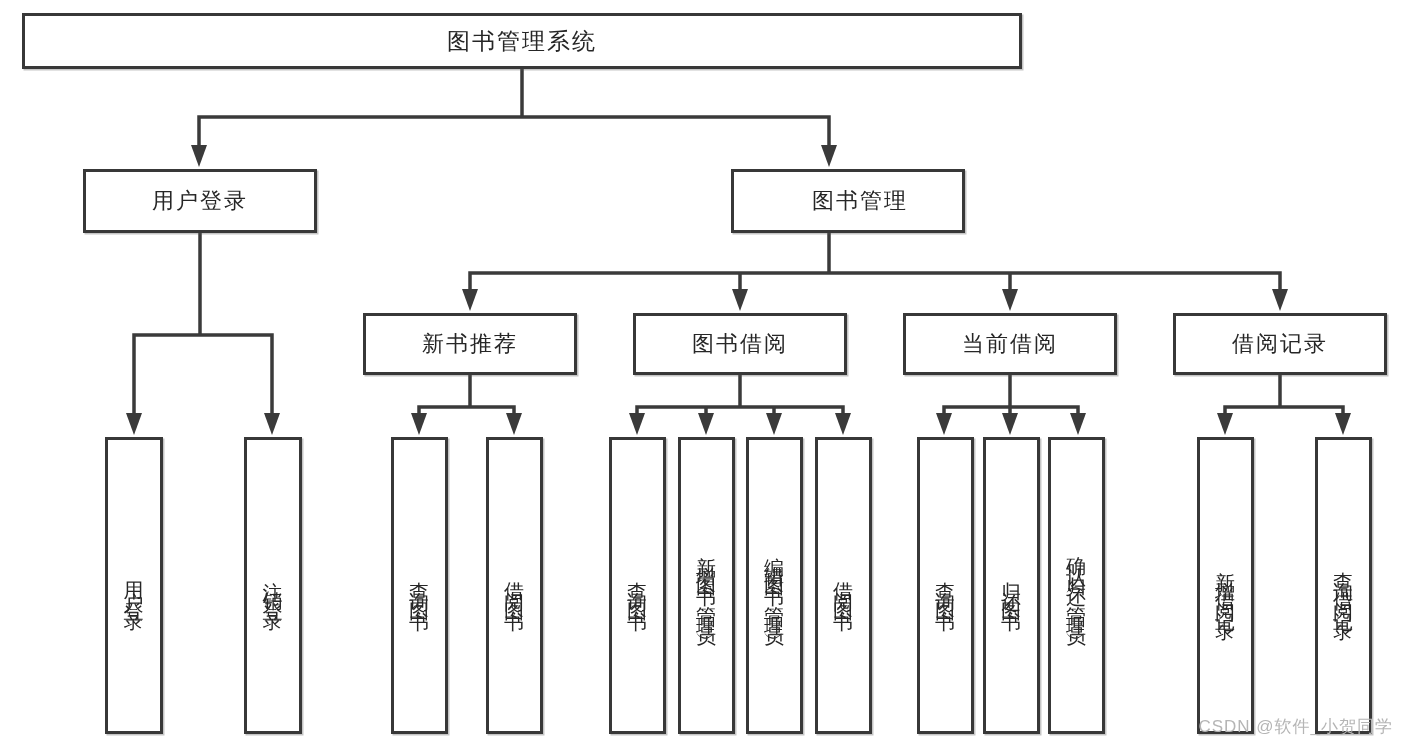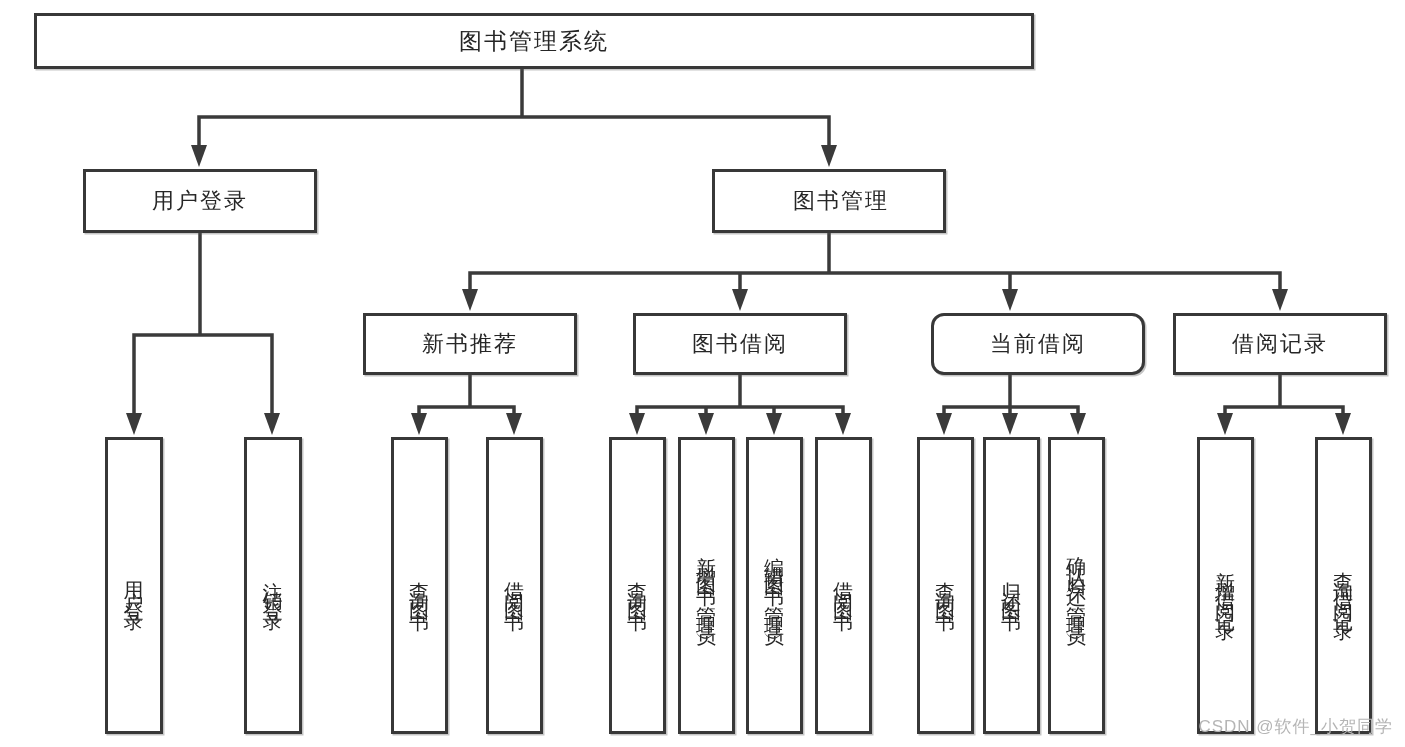--- a/index.html
+++ b/index.html
@@ -25,28 +25,28 @@
     box-shadow: 1.5px 1.5px 0 rgba(90,90,90,0.35);
     display: flex;
     align-items: center;
     justify-content: center;
     color: #262626;
   }
   .box .lbl {
     white-space: nowrap;
     letter-spacing: 2px;
   }
-  .root  { left: 22px;  top: 13px;  width: 1000px; height: 56px; font-size: 23px; margin-left: 12px; }
+  .root  { left: 22px;  top: 13px;  width: 1000px; height: 56px; font-size: 23px; }
   .l2    { top: 169px;  width: 234px; height: 64px; font-size: 22px; }
   .l2a   { left: 83px; }
-  .l2b   { left: 712px; padding-left: 24px; }
+  .l2b   { left: 731px; padding-left: 24px; }
   .l3    { top: 313px;  width: 214px; height: 62px; font-size: 22px; }
   .l3a   { left: 363px; }
   .l3b   { left: 633px; font-family: Liberation Serif, serif; }
-  .l3c   { left: 931px; border-radius: 13px; }
+  .l3c   { left: 903px; }
   .l3d   { left: 1173px; font-family: Liberation Serif, serif; }
   .leaf  { top: 437px;  width: 57px; height: 297px; font-size: 20px; }
   .leaf .lbl {
     writing-mode: vertical-rl;
     text-orientation: mixed;
     letter-spacing: 10px;
     line-height: 1;
     white-space: nowrap;
   }
   .watermark {

